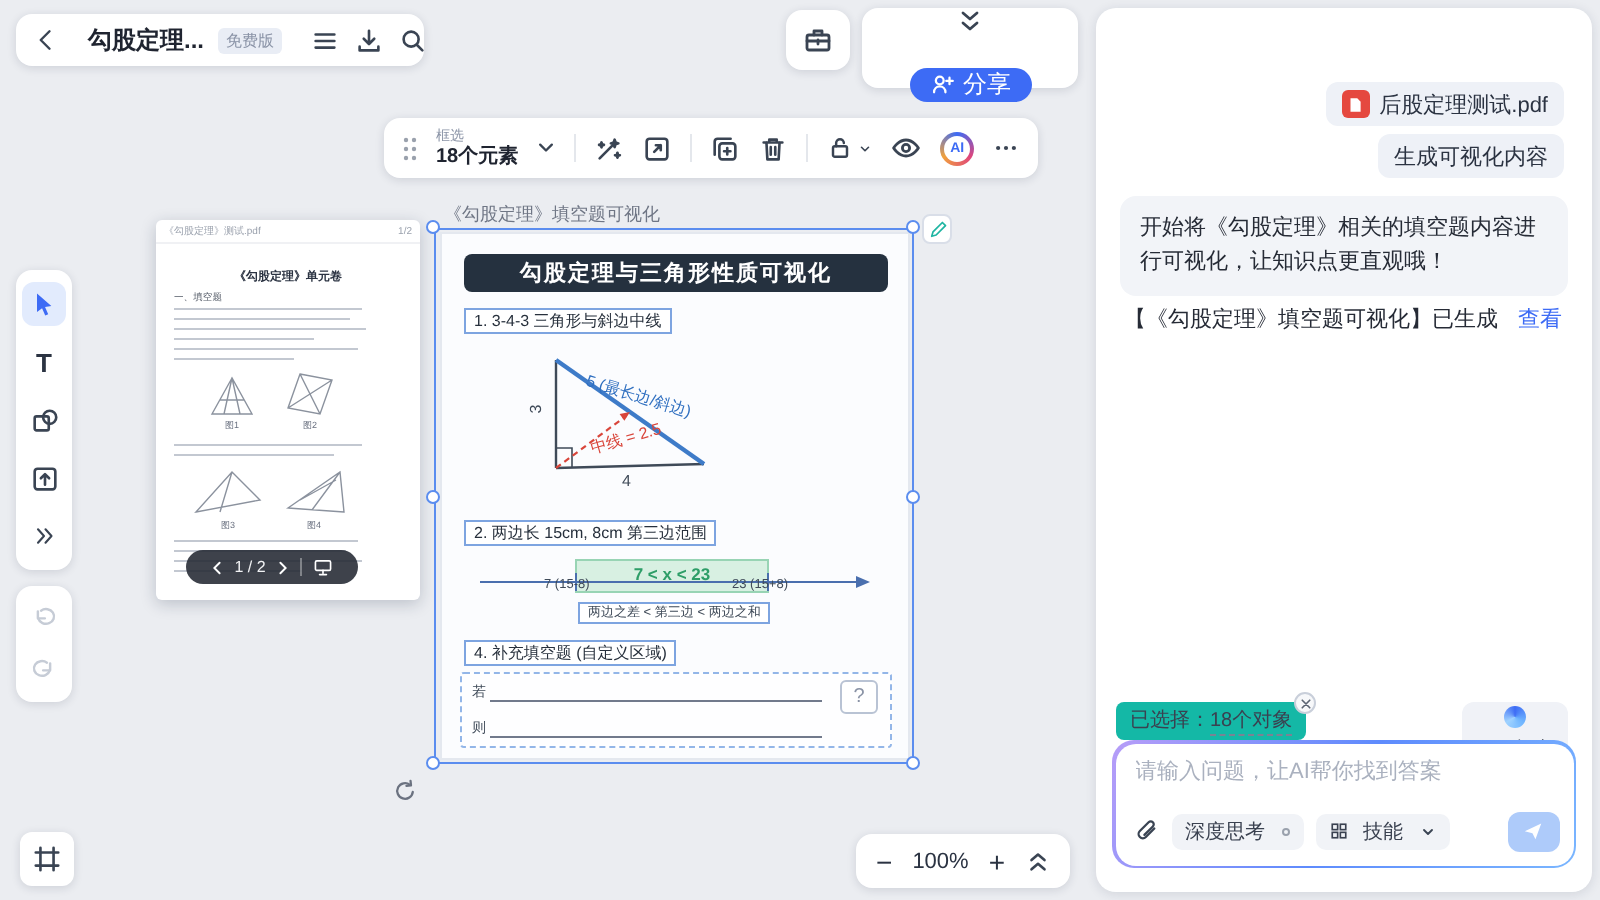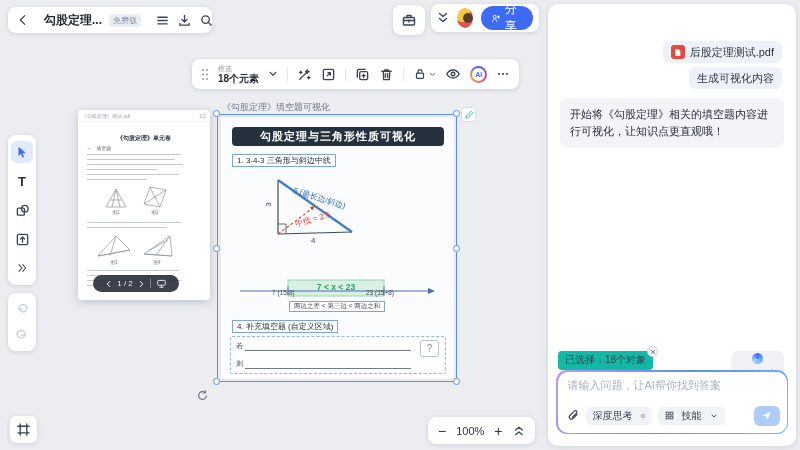--- a/index.html
+++ b/index.html
@@ -10,21 +10,21 @@
   .flex{display:flex;align-items:center;}
   .vdiv{width:1px;height:14px;background:#e4e7ec;}
   svg{display:block;}
   .ic{stroke:#3a4453;stroke-width:1.4;fill:none;stroke-linecap:round;stroke-linejoin:round;}
   
   .tl-bar{left:8px;top:7px;width:204px;height:26px;padding:0 8px;gap:7px;}
   .doc-title{font-size:12px;font-weight:bold;color:#1f2430;white-space:nowrap;}
   .badge{font-size:8px;color:#8a93a6;background:#e9edf5;border-radius:3px;padding:1px 4px;white-space:nowrap;}
   
   .toolbox-btn{left:393px;top:5px;width:32px;height:30px;justify-content:center;}
-  .acct-bar{left:431px;top:4px;width:108px;height:28px;padding:0 6px;gap:7px;}
+  .acct-bar{left:431px;top:4px;width:108px;height:40px;padding:0 6px;gap:7px;flex-direction:column;}
   .avatar{width:22px;height:22px;border-radius:50%;background:radial-gradient(circle at 35% 30%,#f6c844 0 45%,#e2574c 46% 100%);border:1px solid #fff;position:relative;overflow:hidden;}
   .avatar::after{content:"";position:absolute;left:6px;top:5px;width:10px;height:10px;border-radius:50%;background:#5a3d2e;}
   .share-btn{height:24px;background:#3D6BF5;color:#fff;font-size:12px;border-radius:12px;padding:0 10px;gap:4px;}
   
   .sel-bar{left:192px;top:59px;height:30px;padding:0 9px;gap:9px;}
   .sel-mode{font-size:7px;color:#8a93a6;line-height:8px;}
   .sel-count{font-size:10px;font-weight:bold;color:#1f2430;line-height:11px;white-space:nowrap;}
   
   .rail{left:8px;width:28px;flex-direction:column;justify-content:center;gap:7px;padding:6px 0;display:flex;align-items:center;}
   .tool{width:22px;height:22px;display:flex;align-items:center;justify-content:center;border-radius:6px;}
@@ -343,20 +343,21 @@
     <path d="M26 62 100 60" stroke="#3f4a58" stroke-width="1.2"></path>
     <path d="M26 8 100 60" stroke="#3E7BC8" stroke-width="2.2"></path>
     <path d="M26 62 61 36" stroke="#D9453A" stroke-width="1.1" stroke-dasharray="3 2.2"></path>
     <path d="M63 34l-5.2 1 2.4 3.4z" fill="#D9453A"></path>
   </svg>
   <span class="abs tri-lb" style="left:266px;top:200px;transform:rotate(-90deg);">3</span>
   <span class="abs tri-lb" style="left:311px;top:236px;">4</span>
   <span class="abs hyp-lb" style="left:295px;top:185px;transform:rotate(17deg);transform-origin:left top;">5 (最长边/斜边)</span>
   <span class="abs med-lb" style="left:294px;top:219px;transform:rotate(-16deg);transform-origin:left top;">中线 = 2.5</span>
 
+  <div class="abs sec-box" style="left:232px;top:260px;">2. 两边长 15cm, 8cm 第三边范围</div>
   <svg class="abs" style="left:238px;top:276px;" width="200" height="24" viewBox="0 0 200 24">
     <rect x="50" y="4" width="96" height="16" fill="#d8f0e2" stroke="#98d4b4" stroke-width="1"></rect>
     <path d="M2 15H190" stroke="#4a6fae" stroke-width="1"></path>
     <path d="M197 15l-7-3v6z" fill="#4a6fae"></path>
     <path d="M50 10.5v9M146 10.5v9" stroke="#4a6fae" stroke-width="1"></path>
     <text x="98" y="14" text-anchor="middle" font-size="8.5" font-weight="bold" fill="#2E9E68">7 &lt; x &lt; 23</text>
   </svg>
   <span class="abs tick-lb" style="left:272px;top:289px;">7 (15-8)</span>
   <span class="abs tick-lb" style="left:366px;top:289px;">23 (15+8)</span>
   <div class="abs rule-box" style="left:289px;top:301px;">两边之差 &lt; 第三边 &lt; 两边之和</div>
@@ -413,20 +414,24 @@
           </svg>
         </span>
       <span>后股定理测试.pdf</span>
     </div>
     <div class="chip" style="right:14px;top:63px;">
       <span>生成可视化内容</span>
     </div>
 
     <div class="bubble">开始将《勾股定理》相关的填空题内容进行可视化，让知识点更直观哦！</div>
 
+    <div class="gen-row">
+      <span>【《勾股定理》填空题可视化】已生成</span>
+      <span class="view-link">查看</span>
+    </div>
 
     <div class="sel-chip">
       <span>已选择：</span>
       <span class="cnt">18个对象</span>
       <span class="chip-x">
           <svg width="6" height="6" viewBox="0 0 8 8">
             <path d="M1.5 1.5l5 5M6.5 1.5l-5 5" stroke="#5b6472" stroke-width="1.1" stroke-linecap="round"></path>
           </svg>
         </span>
     </div>

